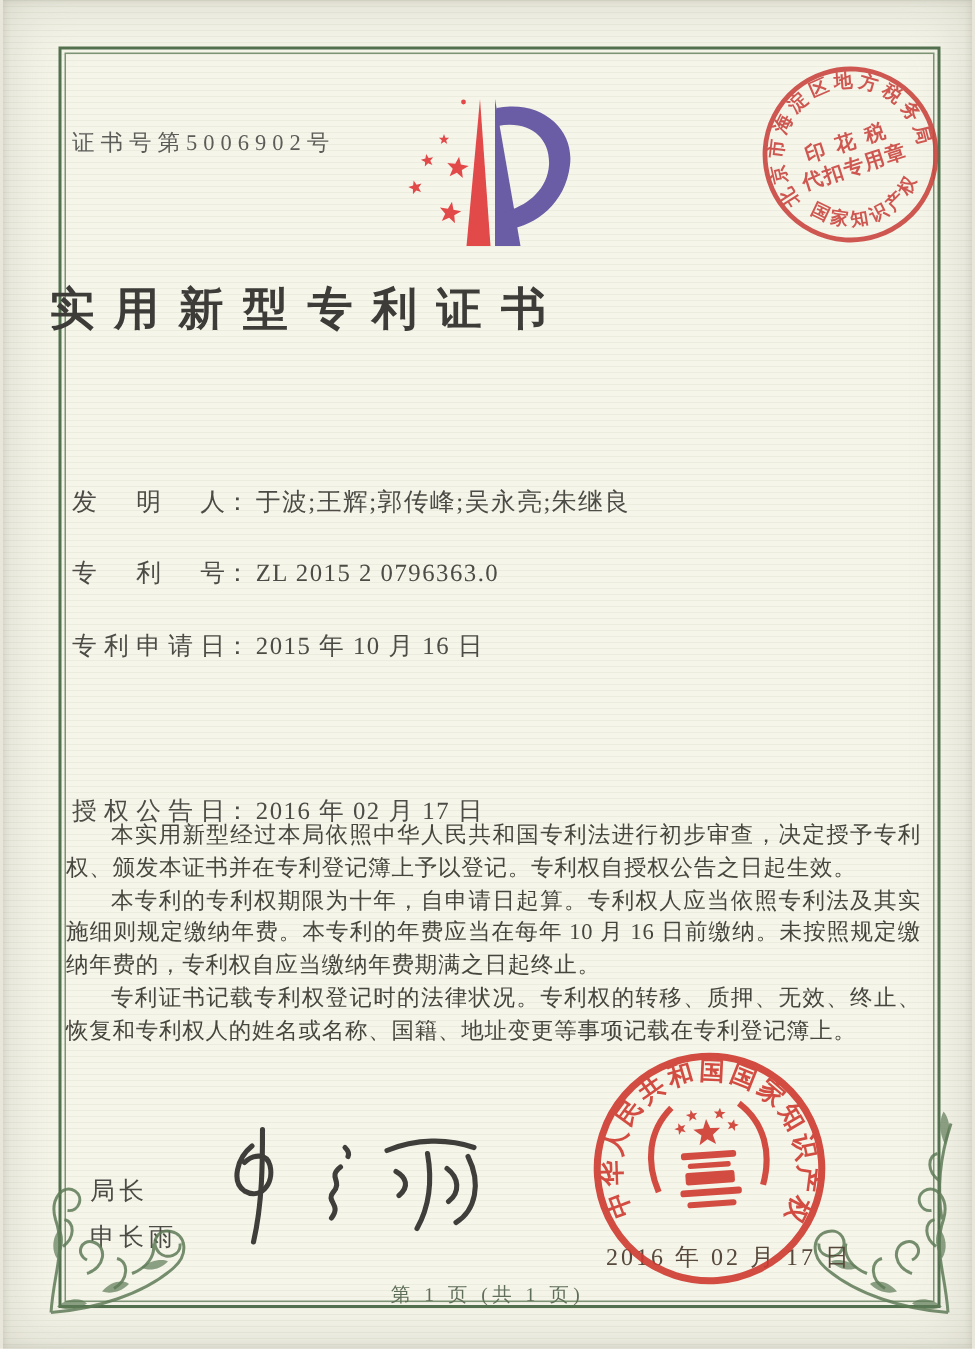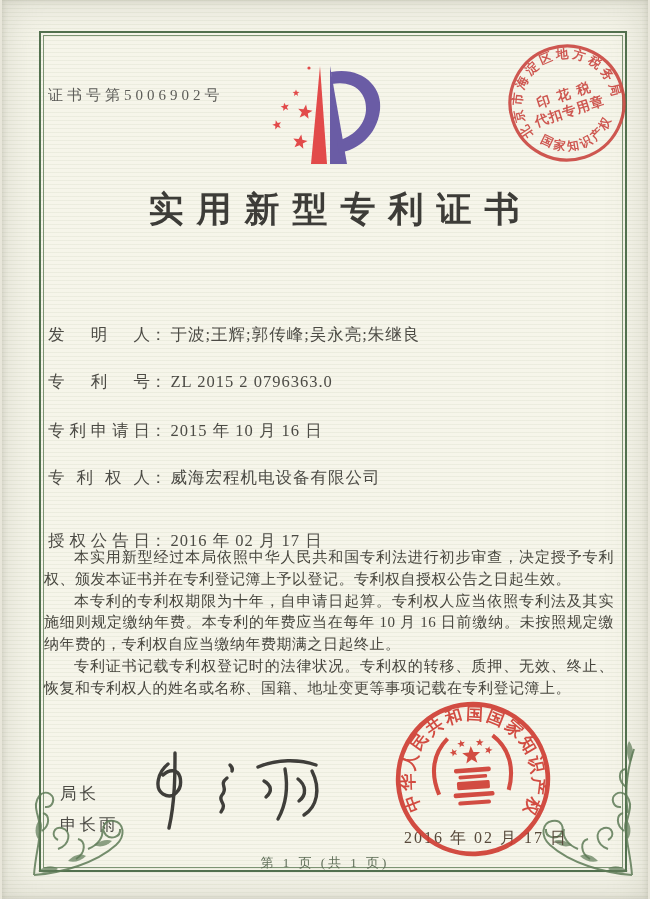--- a/index.html
+++ b/index.html
@@ -14,22 +14,22 @@
   }
   
   .frame{position:absolute;left:37px;top:31px;right:21px;bottom:27px;
     border:2px solid #52704e;pointer-events:none;}
   .frame-inner{position:absolute;left:2px;top:2px;right:2px;bottom:2px;
     border:1px solid #7d9474;}
   .cert-no{position:absolute;left:46px;top:86px;font-size:15px;color:#5c5c58;letter-spacing:4px;}
   .logo{position:absolute;left:255px;top:60px;width:135px;height:110px;}
   .tax-stamp{position:absolute;left:498px;top:36px;width:134px;height:134px;
     transform:rotate(-18deg);opacity:.88;}
-  .title{position:absolute;left:0;right:0;top:186px;text-align:center;
-    font-size:35px;font-weight:bold;letter-spacing:13px;padding-left:31px;color:#3d3c38;}
+  .title{position:absolute;left:0;right:0;top:186px;
+    font-size:30px;font-weight:bold;letter-spacing:13px;padding-left:31px;color:#3d3c38;}
   .field{position:absolute;left:46px;font-size:16.5px;color:#4c4b45;white-space:nowrap;}
   .f-label{display:inline-block;width:102px;text-align:justify;text-align-last:justify;}
   .f-colon{display:inline-block;margin-right:4px;}
   .f-value{letter-spacing:1px;}
   .body-text{position:absolute;left:42px;width:570px;top:547px;
     font-size:15px;line-height:21.8px;color:#47463e;text-align:justify;}
   .body-text p{margin:0;text-indent:2em;letter-spacing:.5px;}
   .signer{position:absolute;left:58px;top:778px;font-size:16.5px;color:#4c4b45;
     letter-spacing:3px;line-height:31px;}
   .sig-svg{position:absolute;left:128px;top:748px;width:215px;height:88px;z-index:2;}
@@ -95,23 +95,20 @@
 
   <div class="field" style="top:324px">
     <span class="f-label">发明人</span><span class="f-colon">：</span><span class="f-value">于波;王辉;郭传峰;吴永亮;朱继良</span>
   </div>
   <div class="field" style="top:371px">
     <span class="f-label">专利号</span><span class="f-colon">：</span><span class="f-value">ZL 2015 2 0796363.0</span>
   </div>
   <div class="field" style="top:420px">
     <span class="f-label">专利申请日</span><span class="f-colon">：</span><span class="f-value">2015 年 10 月 16 日</span>
   </div>
-  <div class="field" style="top:467px">
-    <span class="f-label">专利权人</span><span class="f-colon">：</span><span class="f-value">威海宏程机电设备有限公司</span>
-  </div>
   <div class="field" style="top:530px">
     <span class="f-label">授权公告日</span><span class="f-colon">：</span><span class="f-value">2016 年 02 月 17 日</span>
   </div>
 
   <div class="body-text">
     <p>本实用新型经过本局依照中华人民共和国专利法进行初步审查，决定授予专利权、颁发本证书并在专利登记簿上予以登记。专利权自授权公告之日起生效。</p>
     <p>本专利的专利权期限为十年，自申请日起算。专利权人应当依照专利法及其实施细则规定缴纳年费。本专利的年费应当在每年 10 月 16 日前缴纳。未按照规定缴纳年费的，专利权自应当缴纳年费期满之日起终止。</p>
     <p>专利证书记载专利权登记时的法律状况。专利权的转移、质押、无效、终止、恢复和专利权人的姓名或名称、国籍、地址变更等事项记载在专利登记簿上。</p>
   </div>
 

